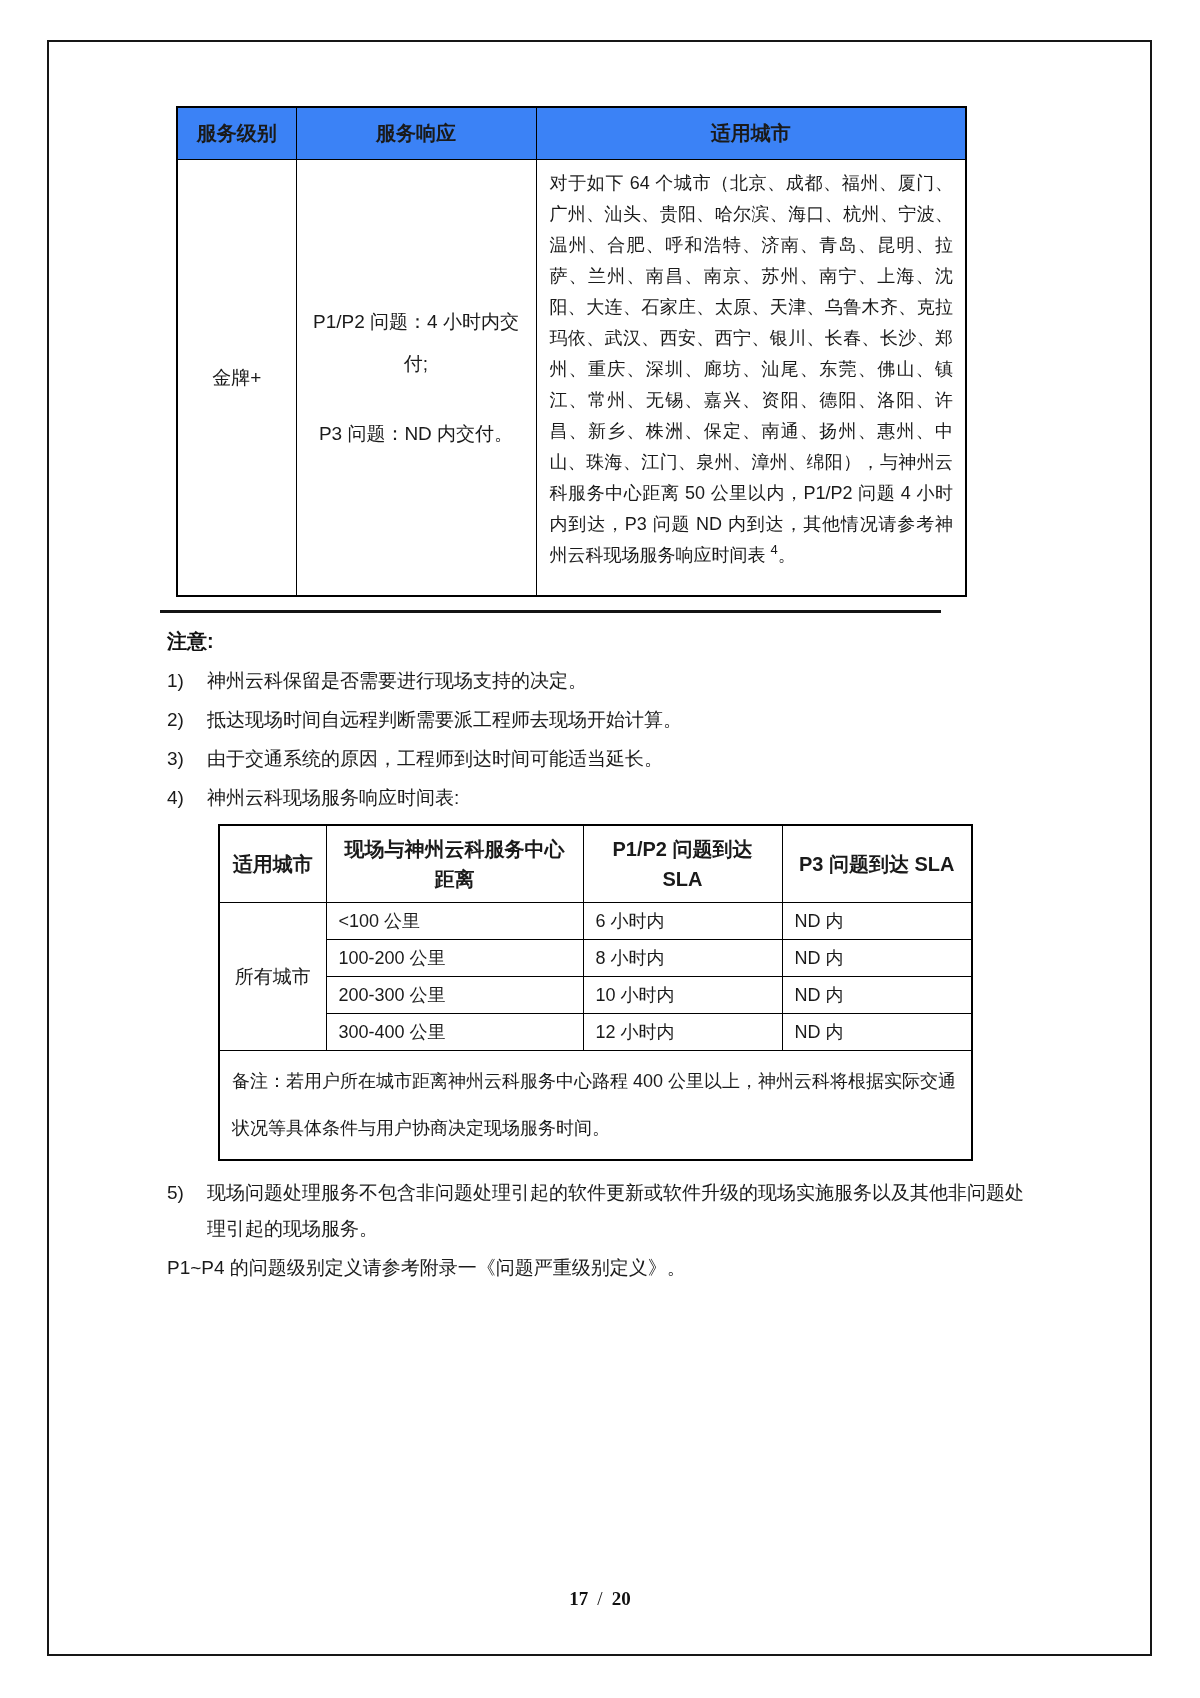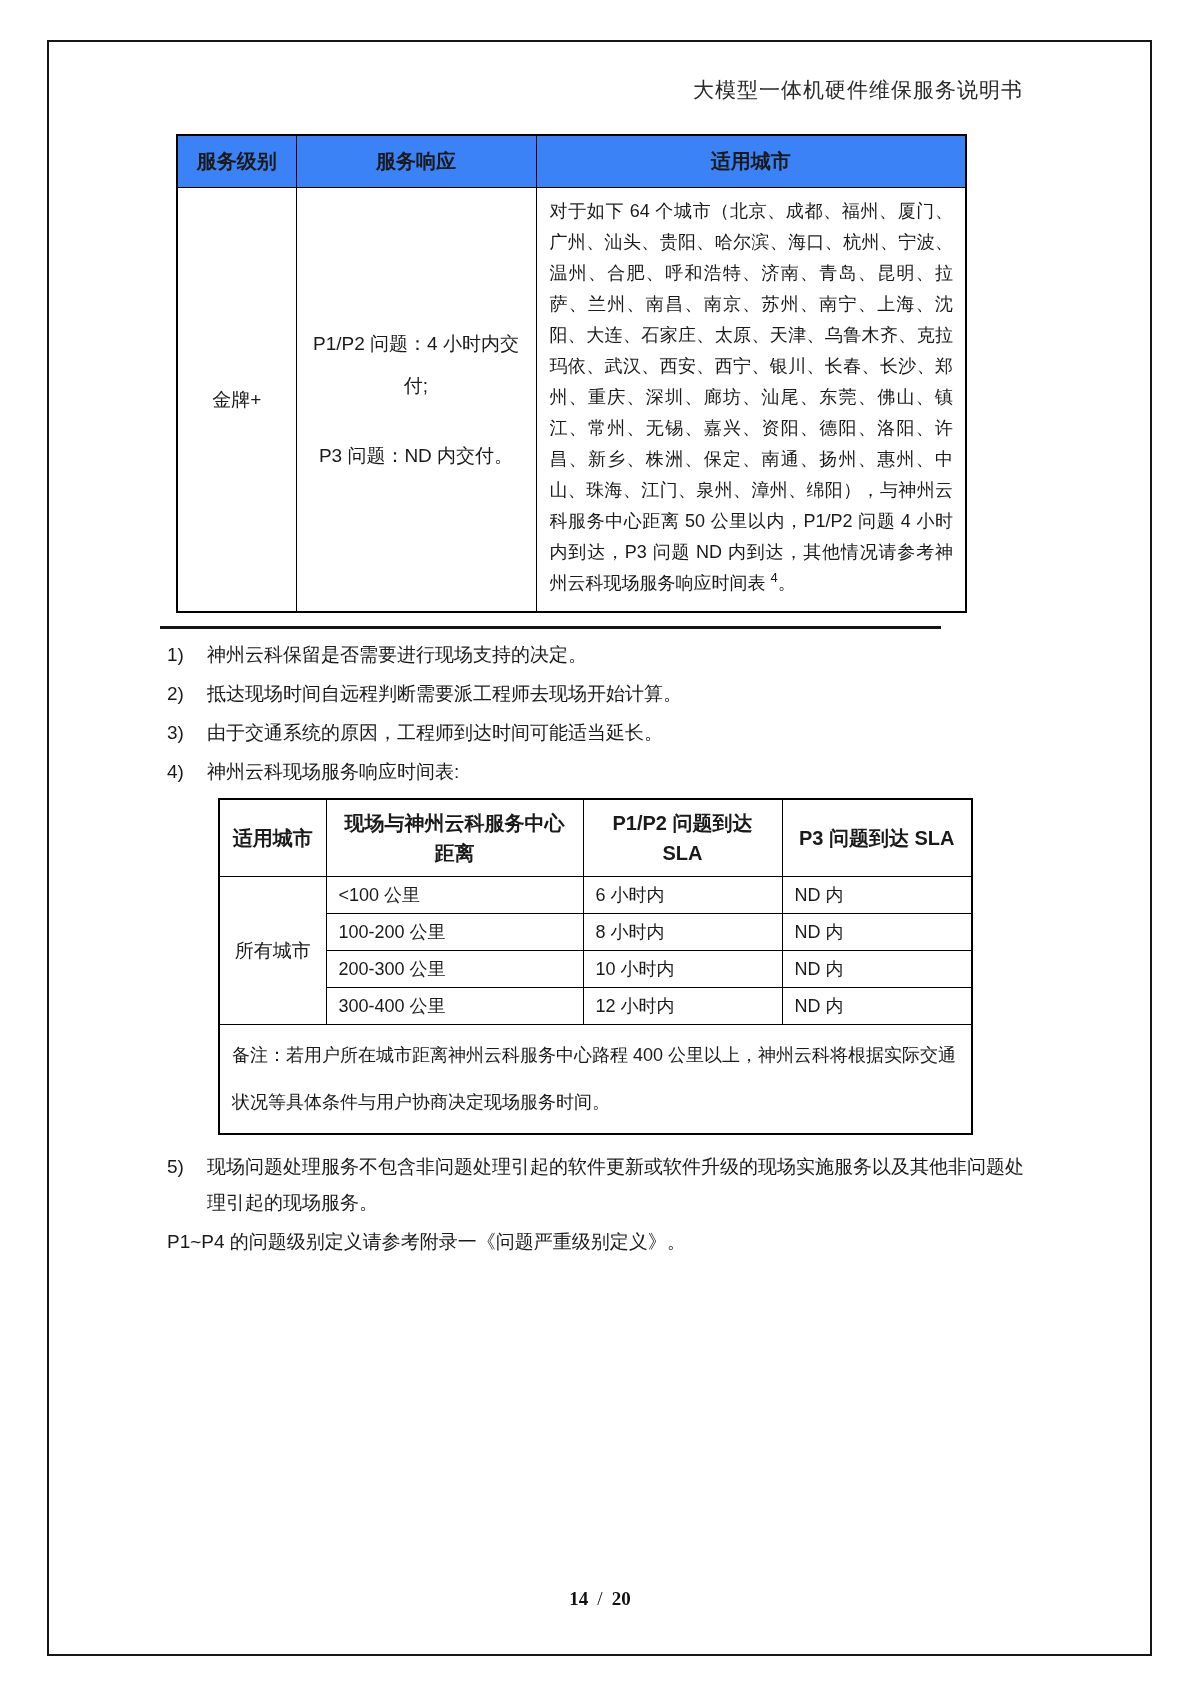--- a/index.html
+++ b/index.html
@@ -30,21 +30,21 @@
   th,td { border:1.5px solid #000; }
 
   .t1 { margin:30px 0 0 9px; width:789px; border:2px solid #000; }
   .t1 th { background:#3b82f6; font-size:20px; font-weight:bold; height:49px; text-align:center; }
   .t1 td.lvl  { text-align:center; font-size:19px; vertical-align:middle; }
   .t1 td.resp { text-align:center; font-size:19px; vertical-align:middle; padding:0 13px; line-height:42px; }
   .t1 td.resp p { margin:0; }
   .t1 td.resp p.gap { margin-top:28px; }
   .t1 td.cities {
     font-size:18px; line-height:31px; text-align:justify;
-    padding:8px 12px 12px 13px; vertical-align:top;
+    padding:8px 12px 24px 13px; vertical-align:top;
   }
   .t1 sup { font-size:13px; line-height:0; }
 
   .divider { height:3px; background:#141414; width:781px; margin:13px 0 0 -7px; }
 
   .notes-label { margin-top:15px; font-size:20px; font-weight:bold; color:#111; }
   .note-item { display:flex; margin-top:13px; font-size:19px; line-height:26px; }
   .note-item .num { flex:0 0 40px; width:40px; }
   .note-item .txt { flex:1; }
   .note-item.item5 { line-height:36px; margin-top:14px; }
@@ -65,23 +65,20 @@
   .footer .pg { font-weight:bold; }
   .footer .sep { margin:0 9px; font-weight:normal; }
 </style>
 </head>
 <body>
 
 <div class="page-border"></div>
 
 <div class="content">
 
-  <div class="doc-header">
-    <span>大模型一体机硬件维保服务说明书</span>
-  </div>
 
 
   <table class="t1">
     <colgroup>
         <col style="width:119px">
         <col style="width:240px">
         <col style="width:430px">
       </colgroup>
     <thead>
       <tr>
@@ -100,20 +97,21 @@
         <td class="cities">
           <span>对于如下 64 个城市（北京、成都、福州、厦门、广州、汕头、贵阳、哈尔滨、海口、杭州、宁波、温州、合肥、呼和浩特、济南、青岛、昆明、拉萨、兰州、南昌、南京、苏州、南宁、上海、沈阳、大连、石家庄、太原、天津、乌鲁木齐、克拉玛依、武汉、西安、西宁、银川、长春、长沙、郑州、重庆、深圳、廊坊、汕尾、东莞、佛山、镇江、常州、无锡、嘉兴、资阳、德阳、洛阳、许昌、新乡、株洲、保定、南通、扬州、惠州、中山、珠海、江门、泉州、漳州、绵阳），与神州云科服务中心距离 50 公里以内，P1/P2 问题 4 小时内到达，P3 问题 ND 内到达，其他情况请参考神州云科现场服务响应时间表 </span><sup>4</sup><span>。</span>
         </td>
       </tr>
     </tbody>
   </table>
 
   <div class="divider"></div>
 
   <div class="notes">
+    <div class="notes-label">注意:</div>
 
     <div class="note-item">
       <span class="num">1)</span>
       <span class="txt">神州云科保留是否需要进行现场支持的决定。</span>
     </div>
     <div class="note-item">
       <span class="num">2)</span>
       <span class="txt">抵达现场时间自远程判断需要派工程师去现场开始计算。</span>
     </div>
     <div class="note-item">
@@ -172,14 +170,14 @@
       <span class="num">5)</span>
       <span class="txt">现场问题处理服务不包含非问题处理引起的软件更新或软件升级的现场实施服务以及其他非问题处理引起的现场服务。</span>
     </div>
 
     <div class="closing">P1~P4 的问题级别定义请参考附录一《问题严重级别定义》。</div>
   </div>
 
 </div>
 
 <div class="footer">
-  <span class="pg">14</span><span class="sep">/</span><span class="pg">20</span>
+  <span class="pg">17</span><span class="sep">/</span><span class="pg">20</span>
 </div>
 
 </body></html>

